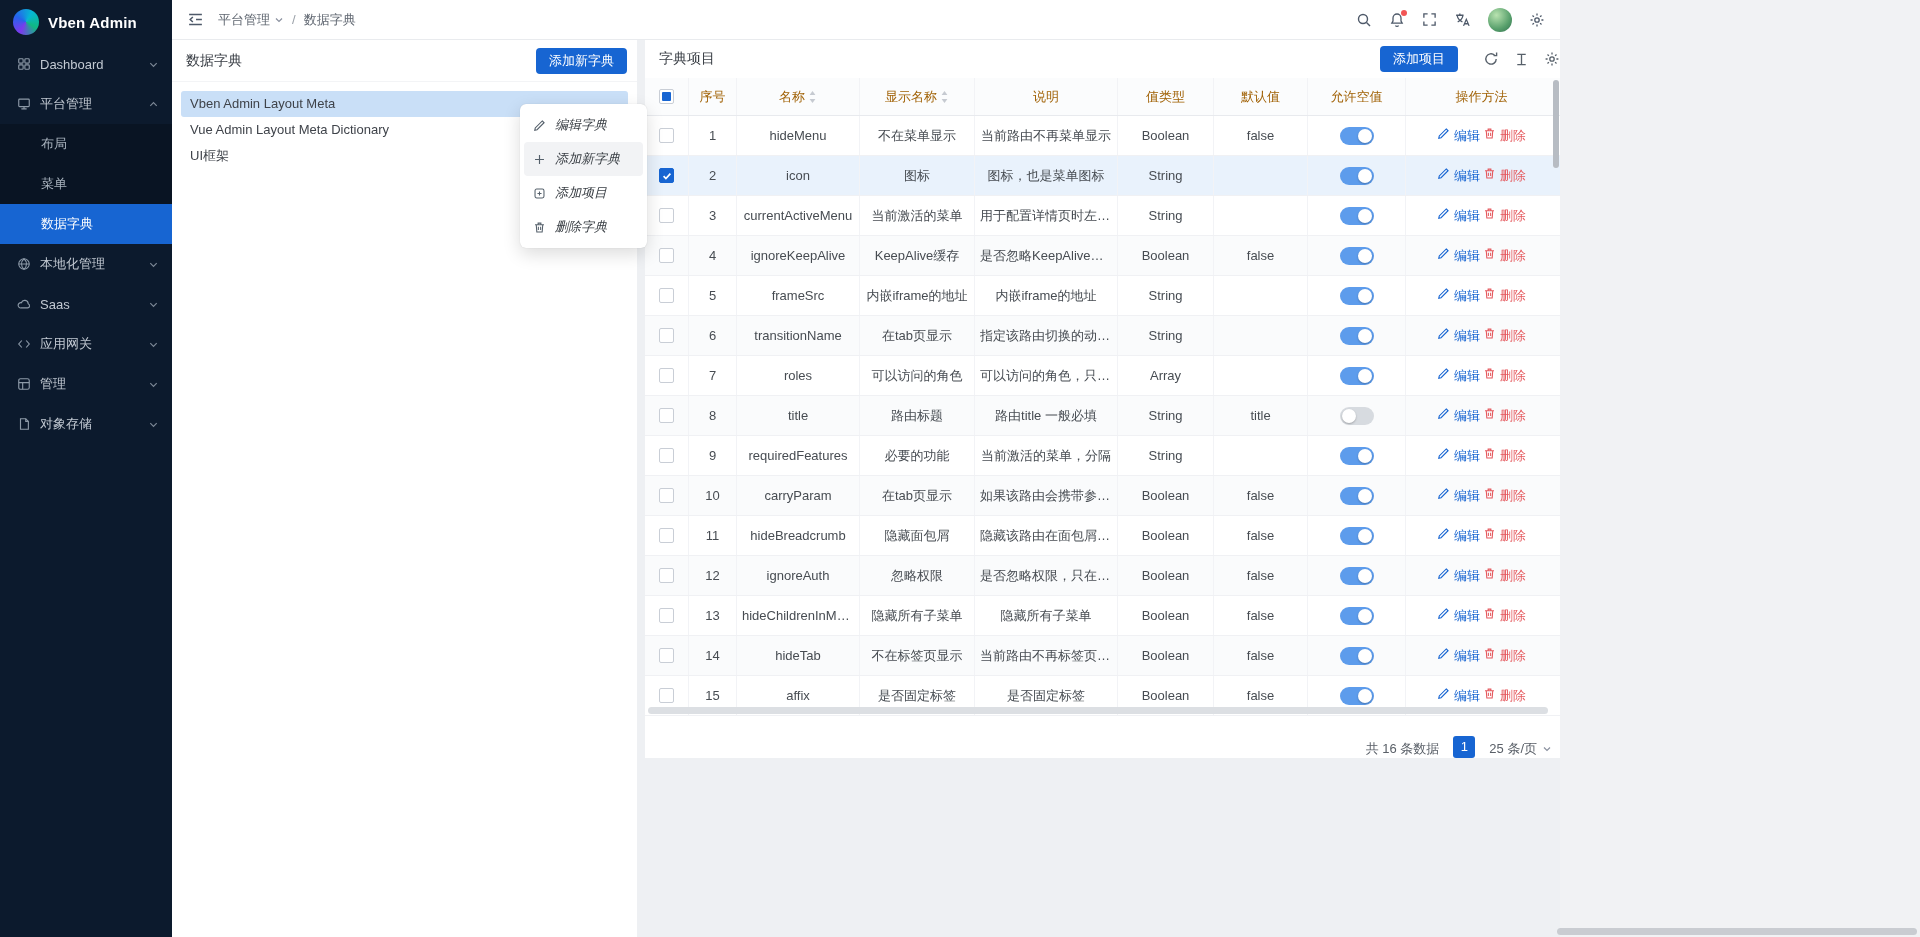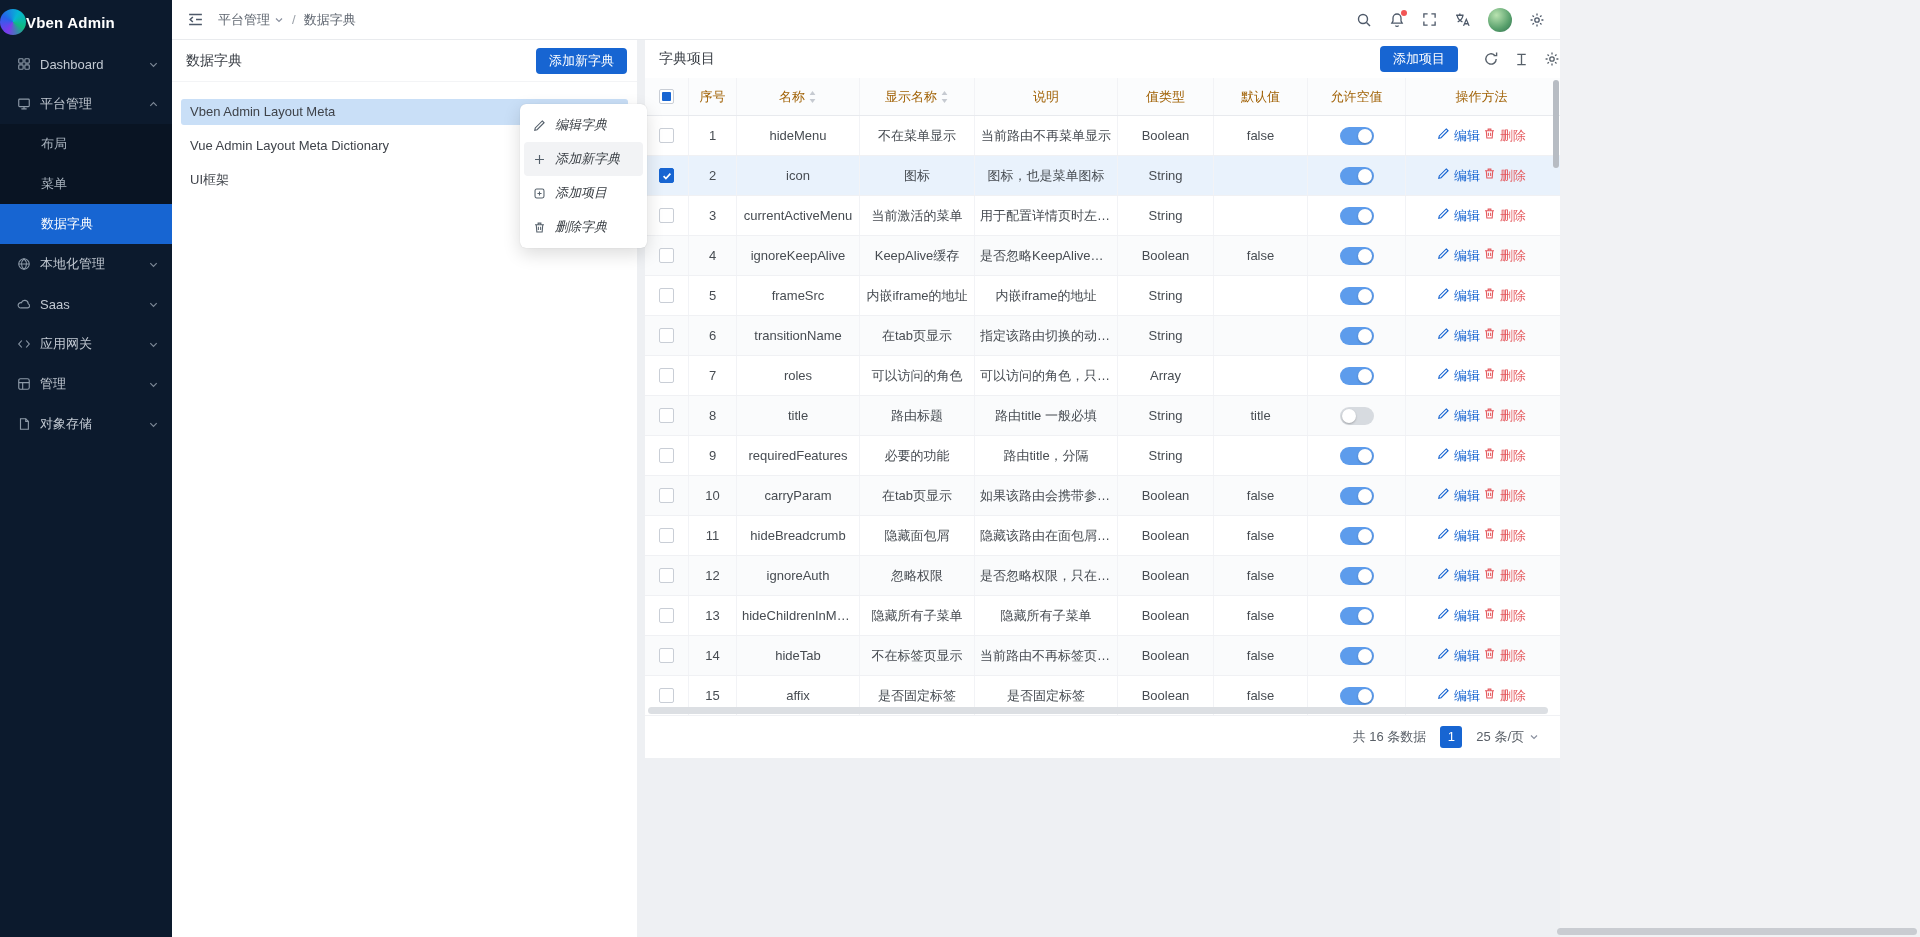--- a/index.html
+++ b/index.html
@@ -3,21 +3,21 @@
 <meta charset="utf-8">
 <style>
   * { margin:0; padding:0; box-sizing:border-box; }
   html,body { width:1920px; height:937px; overflow:hidden; background:#f1f2f4;
     font-family:"Liberation Sans","DejaVu Sans",sans-serif; }
 
   .app { position:absolute; left:0; top:0; width:1560px; height:937px; display:flex; background:#eef0f3; }
 
   
   .sidebar { width:172px; flex-shrink:0; background:var(--sidebar-bg,#0c1a2d); display:flex; flex-direction:column; }
-  .logo-row { height:44px; display:flex; align-items:center; }
+  .logo-row { height:44px; display:flex; align-items:center; gap:9px; padding-left:13px; }
   .logo-mark { width:26px; height:26px; border-radius:50%;
     background:conic-gradient(from 210deg,#7c3aed,#2563eb,#06b6d4,#10b981,#7c3aed); }
   .logo-text { color:#fff; font-weight:700; font-size:15px; letter-spacing:.2px; }
   .side-item { height:40px; display:flex; align-items:center; gap:9px; padding:0 13px 0 17px;
     font-size:13px; color:#c2c9d2; cursor:pointer; }
   .side-item .s-icon { color:#8d9aa8; display:inline-flex; }
   .s-label { flex:1; }
   .s-chev { color:#7d8896; display:inline-flex; }
   .side-sub { height:40px; line-height:40px; padding-left:41px; font-size:13px; color:#a8b2bd;
     background:rgba(0,0,0,.22); cursor:pointer; }
@@ -40,21 +40,21 @@
 
   .panel-head { display:flex; align-items:center; justify-content:space-between; padding:0 10px 0 14px; }
   .panel-title { font-size:14px; color:#383d44; }
   .btn-primary { background:var(--primary,#1765d2); color:#fff; border:none; border-radius:4px; height:26px;
     padding:0 13px; font-size:13px; font-family:inherit; cursor:pointer; white-space:nowrap; }
 
   
   .dict-panel { width:465px; flex-shrink:0; background:#fff; }
   .dict-panel .panel-head { height:42px; border-bottom:1px solid #f3f4f6; }
   .dict-list { padding-top:9px; }
-  .dict-item { height:26px; line-height:26px; margin:8px 9px; padding:0 9px; font-size:13px; color:#3f434a;
+  .dict-item { height:26px; line-height:26px; margin:0 9px; padding:0 9px; font-size:13px; color:#3f434a;
     border-radius:3px; white-space:nowrap; overflow:hidden; text-overflow:ellipsis; cursor:pointer; }
   .dict-item.selected { background:var(--selected-item-bg,#c9dff7); }
 
   
   .ctx-menu { position:absolute; left:520px; top:104px; width:127px; background:#fff; border-radius:6px;
     box-shadow:0 6px 18px rgba(0,0,0,.14), 0 0 1px rgba(0,0,0,.18); padding:4px; z-index:10;font-style:italic; }
   .ctx-item { height:34px; display:flex; align-items:center; gap:9px; padding:0 9px; font-size:13px;
     color:#3b4046; border-radius:4px; cursor:pointer; }
   .ctx-item.hover { background:#f2f3f5; }
   .ctx-icon { display:inline-flex; color:#55606b; }
@@ -91,21 +91,21 @@
     top:2px; left:2px; box-shadow:0 1px 2px rgba(0,0,0,.25); }
   .switch.on::after { left:auto; right:2px; }
 
   .ops { gap:13px; }
   .op { display:inline-flex; align-items:flex-start; gap:4px; font-size:13px; cursor:pointer; text-decoration:none; white-space:nowrap; }
   .op.edit { color:var(--primary,#1765d2); }
   .op.del { color:var(--danger,#e5575c); }
   .op-ic { display:inline-flex; }
 
   .pagination { position:absolute; left:0; right:0; bottom:0; height:42px; background:#fff;
-    display:flex; align-items:center; justify-content:flex-end; gap:14px; padding-right:21px;
+    display:flex; align-items:flex-end; justify-content:flex-end; gap:14px; padding-right:8px;
     font-size:13px; color:#5a6068; }
   .pg-page { min-width:22px; height:22px; line-height:22px; text-align:center;
     background:var(--primary,#1765d2); color:#fff; border-radius:3px; padding:0 4px; cursor:pointer; }
   .pg-size { display:inline-flex; align-items:center; gap:5px; cursor:pointer; color:#5a6068; }
 
   .h-scroll { position:absolute; left:3px; right:12px; bottom:44px; height:7px; border-radius:4px;
     background:#dcdfe3; cursor:pointer; }
   .v-scroll { position:absolute; right:1px; top:40px; width:6px; height:88px; border-radius:3px;
     background:#b7bcc3; cursor:pointer; }
 
@@ -579,21 +579,21 @@
                     </span>删除</a>
                 </div>
               </div>
               <div class="t-row">
                 <div class="t-cell flexc">
                   <span class="cb"></span>
                 </div>
                 <div class="t-cell">9</div>
                 <div class="t-cell">requiredFeatures</div>
                 <div class="t-cell">必要的功能</div>
-                <div class="t-cell">路由title，分隔</div>
+                <div class="t-cell">当前激活的菜单，分隔</div>
                 <div class="t-cell">String</div>
                 <div class="t-cell"></div>
                 <div class="t-cell flexc">
                   <span class="switch on"></span>
                 </div>
                 <div class="t-cell flexc ops">
                   <a class="op edit"><span class="op-ic">
                       <svg width="13" height="13" viewBox="0 0 16 16" fill="none" stroke="currentColor" stroke-width="1.4">
                         <path d="M11.4 2.4l2.2 2.2L5 13.2l-2.8.6.6-2.8z"></path>
                       </svg>

